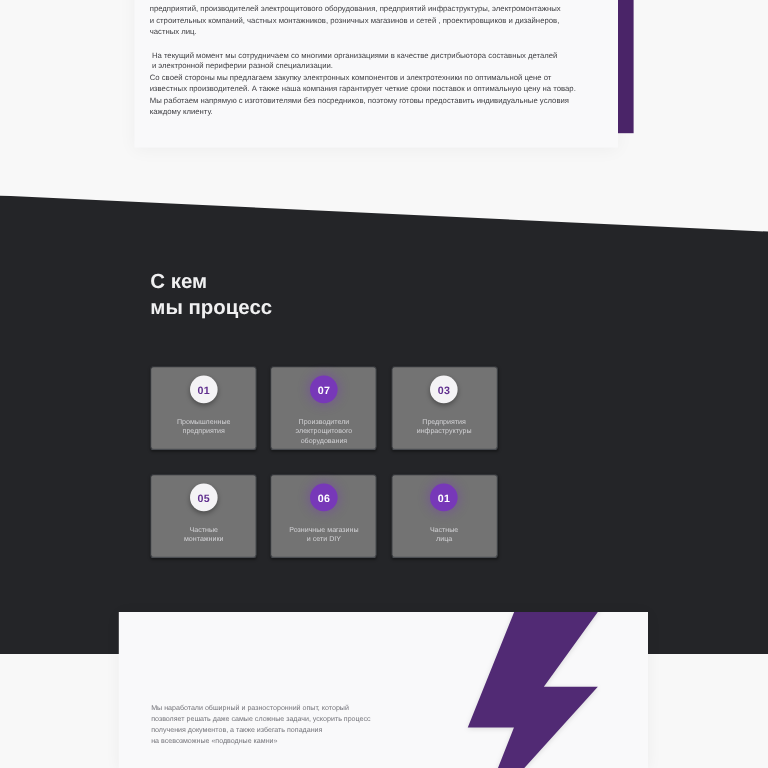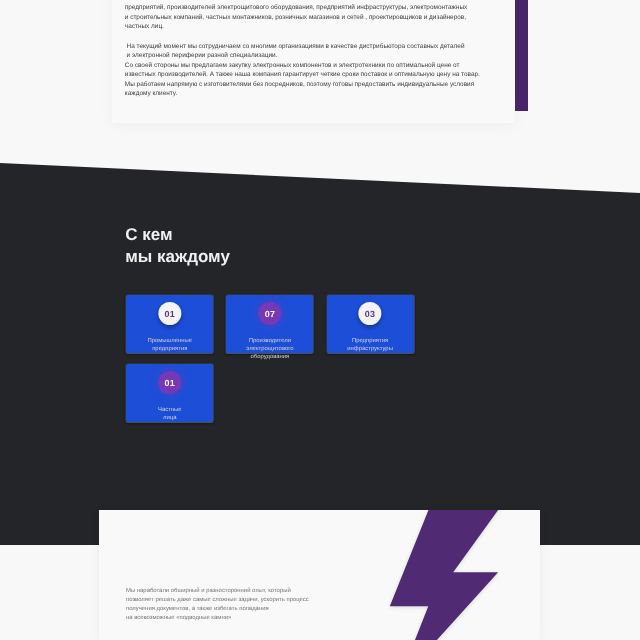--- a/index.html
+++ b/index.html
@@ -23,24 +23,24 @@
   
   .dark{position:absolute;left:0;top:155px;width:640px;height:390px;background:#242528;
         clip-path:polygon(0 8px,640px 38px,640px 390px,0 390px);}
 
   .sec-title{position:absolute;left:125.3px;top:224.3px;color:#f0f0f1;
              font-size:17px;font-weight:bold;line-height:21.4px;}
 
   .grid{position:absolute;left:125.3px;top:293.8px;width:390px;}
   .row{display:flex;gap:11.15px;}
   .row+.row{margin-top:9.2px;}
-  .card{width:89px;height:60px;border:1px solid #313337;border-bottom-color:#4b4e53;
+  .card{width:89px;height:70px;border:1px solid #313337;border-bottom-color:#4b4e53;
         border-right-color:#3c3f43;border-radius:3px;
-        background:#1d4ed8;position:relative;box-sizing:border-box;
-        box-shadow:0 1px 2px rgba(0,0,0,.35);}
+        background:#737373;position:relative;box-sizing:border-box;
+        box-shadow:0 1px 2px rgba(0,0,0,.35);margin-top:11px;}
   .circ{position:absolute;left:50%;top:7.1px;transform:translateX(-50%);
         width:23.3px;height:23.3px;border-radius:50%;display:flex;align-items:center;
         justify-content:center;font-size:8.9px;font-weight:bold;letter-spacing:0.3px;}
   .circ.w{background:#f4f3f5;color:#61308f;box-shadow:0 2px 4px rgba(0,0,0,.35);}
   .circ.p{background:#7738b8;color:#fff;box-shadow:0 0 9px 1px rgba(119,56,184,.45);}
   .clabel{position:absolute;left:2px;right:2px;top:42.4px;text-align:center;
           color:#d2d2d5;font-size:5.92px;line-height:8.1px;}
 
   
   .bottom{position:absolute;left:99px;top:510px;width:441px;height:130px;
@@ -60,21 +60,21 @@
     <div class="intro-card">
       <div class="intro-text" id="introText"><p>предприятий, производителей электрощитового оборудования, предприятий инфраструктуры, электромонтажных</p><p>и строительных компаний, частных монтажников, розничных магазинов и сетей , проектировщиков и дизайнеров,</p><p>частных лиц.</p><p class="gap">&nbsp;</p><p> На текущий момент мы сотрудничаем со многими организациями в качестве дистрибьютора составных деталей</p><p> и электронной периферии разной специализации.</p><p>Со своей стороны мы предлагаем закупку электронных компонентов и электротехники по оптимальной цене от</p><p>известных производителей. А также наша компания гарантирует четкие сроки поставок и оптимальную цену на товар.</p><p>Мы работаем напрямую с изготовителями без посредников, поэтому готовы предоставить индивидуальные условия</p><p>каждому клиенту.</p></div>
     </div>
     <div class="intro-stripe"></div>
   </div>
 
   <div class="dark"></div>
 
   <div class="sec-title">
     <div>С кем</div>
-    <div>мы каждому</div>
+    <div>мы процесс</div>
   </div>
 
   <div class="grid" id="grid">
       <div class="row">
         <div class="card">
           <div class="circ w">01</div>
           <div class="clabel">
             <div>Промышленные</div>
             <div>предприятия</div>
           </div>
@@ -90,20 +90,34 @@
         <div class="card">
           <div class="circ w">03</div>
           <div class="clabel">
             <div>Предприятия</div>
             <div>инфраструктуры</div>
           </div>
         </div>
       </div>
       <div class="row">
         <div class="card">
+          <div class="circ w">05</div>
+          <div class="clabel">
+            <div>Частные</div>
+            <div>монтажники</div>
+          </div>
+        </div>
+        <div class="card">
+          <div class="circ p">06</div>
+          <div class="clabel">
+            <div>Розничные магазины</div>
+            <div>и сети DIY</div>
+          </div>
+        </div>
+        <div class="card">
           <div class="circ p">01</div>
           <div class="clabel">
             <div>Частные</div>
             <div>лица</div>
           </div>
         </div>
       </div>
     </div>
 
   <div class="bottom">

